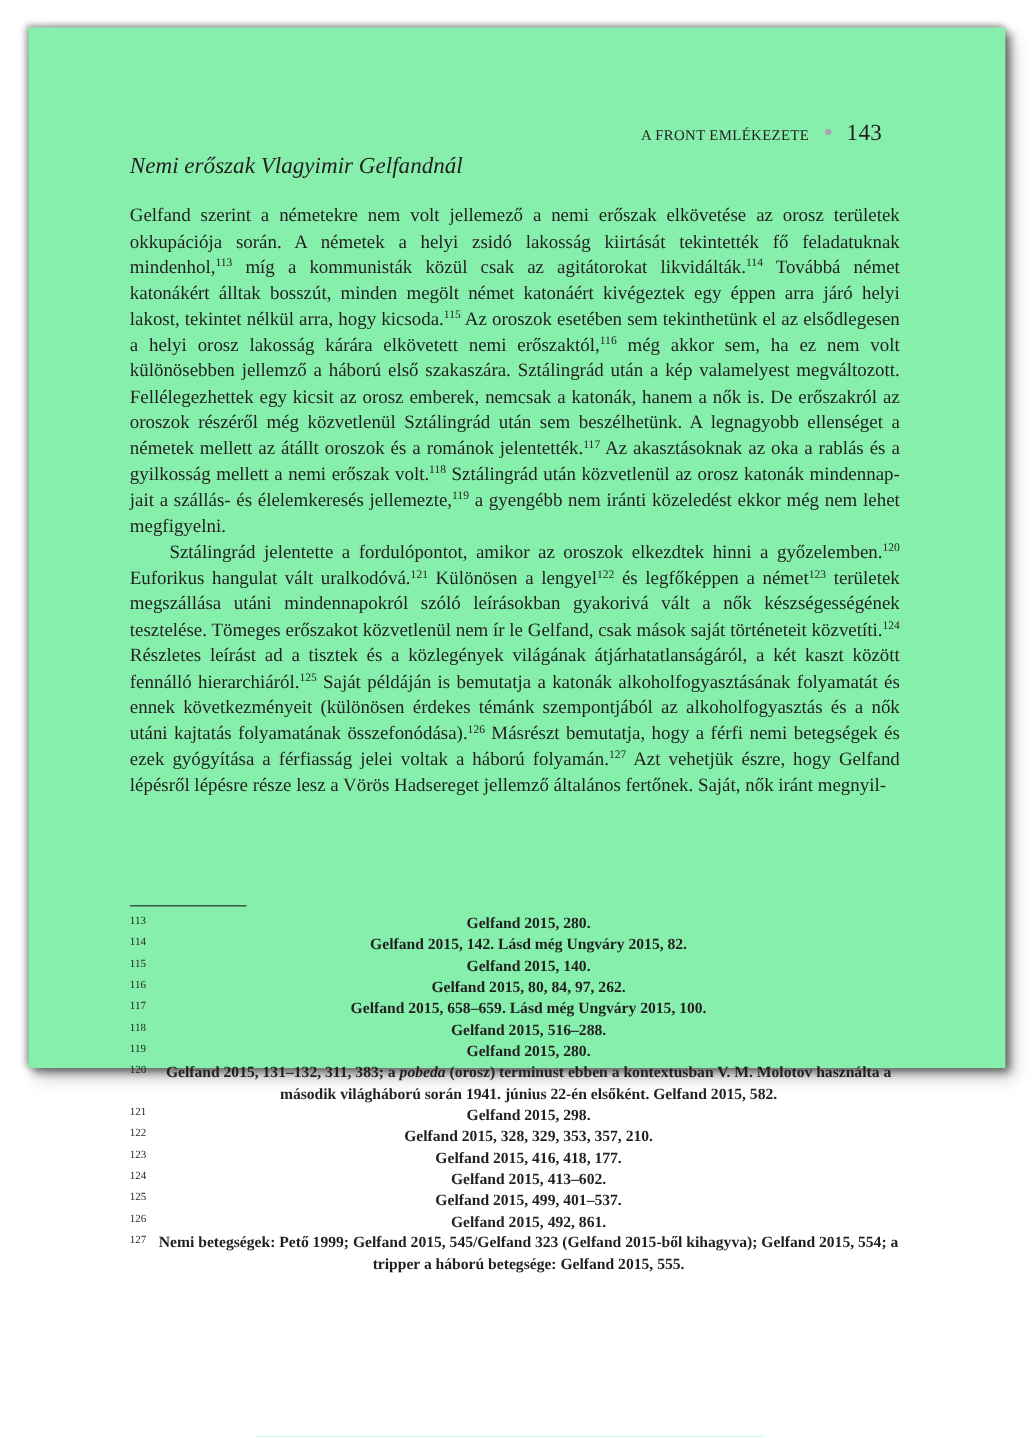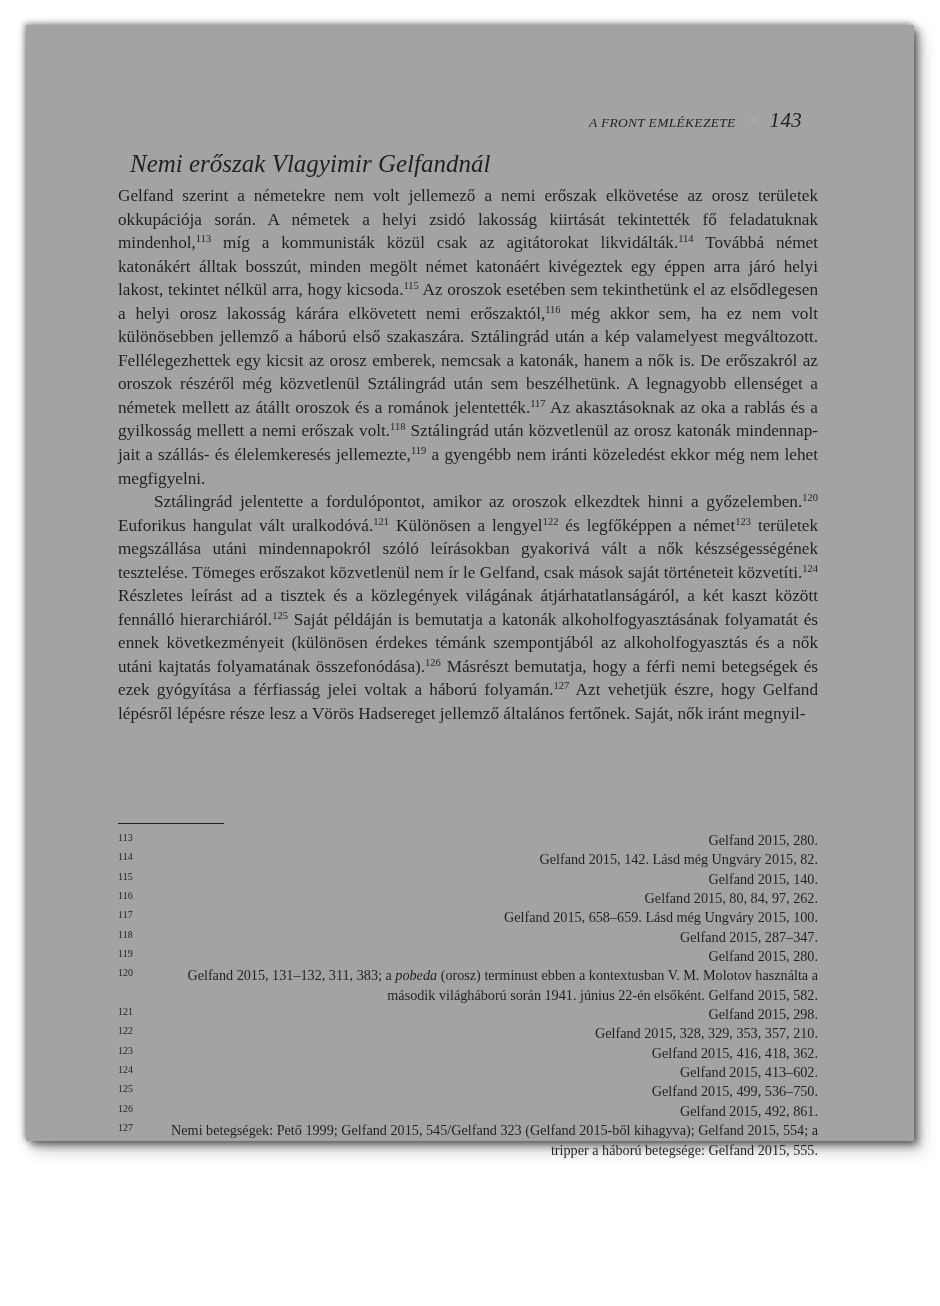--- a/index.html
+++ b/index.html
@@ -1,46 +1,45 @@
 <!DOCTYPE html>
 <html><head>
 <meta charset="utf-8">
 <style>
   html, body { margin: 0; padding: 0; }
   body {
     width: 940px; height: 1306px; background: #ffffff; position: relative; overflow: hidden;
     font-family: "Liberation Serif", "DejaVu Serif", serif; color: #231f20;
   }
   .page {
-    position: absolute; left: 26px; top: 25px; width: 888px; height: 1116px;
-    background: #a3a3a3;
+    position: absolute; left: 26px; top: 25px; width: 888px; height: 946px;
+    background: #86efac;
     box-shadow: -2px -2px 6px rgba(0,0,0,0.35), 4px 4px 8px rgba(0,0,0,0.55), 8px 10px 16px rgba(0,0,0,0.18);
-    font-style: italic;
   }
   .running-head {
     position: absolute; right: 112px; top: 83px; display: flex; align-items: baseline;
     font-size: 13px; letter-spacing: 0.3px; color: #231f20;
   }
   .running-head .title { font-variant: small-caps; text-transform: uppercase; font-size: 13.5px; }
   .running-head .dot { display: inline-block; width: 6px; height: 6px; border-radius: 50%; background: #a9a9a9; margin: 0 14px 0 14px; position: relative; top: -4px; }
   .running-head .pageno { font-size: 21px; }
   .section-title {
-    position: absolute; left: 118px; top: 138px; font-style: italic; font-size: 25px; margin: 12px; font-weight: normal;
+    position: absolute; left: 118px; top: 138px; font-style: italic; font-size: 21px; margin: 0; font-weight: normal;
   }
   .body-text {
     position: absolute; left: 118px; top: 184px; width: 700px; font-size: 17.2px; line-height: 23.55px;
   }
   .body-text p { margin: 0; text-align: justify; hyphens: manual; }
   .body-text p.indent { text-indent: 36px; }
   sup { font-size: 10.5px; line-height: 0; vertical-align: 6px; }
   .fn-rule { position: absolute; left: 118px; top: 823px; width: 106px; height: 0; border-top: 1px solid #231f20; }
   .footnotes { position: absolute; left: 118px; top: 831px; width: 700px; font-size: 14.2px; line-height: 19.35px; }
   .fn { display: flex; }
   .fn .num { width: 25px; flex: none; font-size: 10px; position: relative; top: -3px; }
-  .fn .txt { flex: 1; text-align: right; }
+  .fn .txt { flex: 1; text-align: center; font-weight: bold; }
 </style>
 </head>
 <body>
 
 <div class="page">
   <div class="running-head">
     <span class="title">A front emlékezete</span>
     <span class="dot"></span>
     <span class="pageno">143</span>
   </div>
@@ -71,49 +70,49 @@
     <div class="fn">
       <span class="num">116</span>
       <span class="txt"><span>Gelfand 2015, 80, 84, 97, 262.</span></span>
     </div>
     <div class="fn">
       <span class="num">117</span>
       <span class="txt"><span>Gelfand 2015, 658–659. Lásd még Ungváry 2015, 100.</span></span>
     </div>
     <div class="fn">
       <span class="num">118</span>
-      <span class="txt"><span>Gelfand 2015, 287–347.</span></span>
+      <span class="txt"><span>Gelfand 2015, 516–288.</span></span>
     </div>
     <div class="fn">
       <span class="num">119</span>
       <span class="txt"><span>Gelfand 2015, 280.</span></span>
     </div>
     <div class="fn">
       <span class="num">120</span>
       <span class="txt"><span>Gelfand 2015, 131–132, 311, 383; a </span><em>pobeda</em><span> (orosz) terminust ebben a kontextusban V. M. Molotov használta a második világháború során 1941. június 22-én elsőként. Gelfand 2015, 582.</span></span>
     </div>
     <div class="fn">
       <span class="num">121</span>
       <span class="txt"><span>Gelfand 2015, 298.</span></span>
     </div>
     <div class="fn">
       <span class="num">122</span>
       <span class="txt"><span>Gelfand 2015, 328, 329, 353, 357, 210.</span></span>
     </div>
     <div class="fn">
       <span class="num">123</span>
-      <span class="txt"><span>Gelfand 2015, 416, 418, 362.</span></span>
+      <span class="txt"><span>Gelfand 2015, 416, 418, 177.</span></span>
     </div>
     <div class="fn">
       <span class="num">124</span>
       <span class="txt"><span>Gelfand 2015, 413–602.</span></span>
     </div>
     <div class="fn">
       <span class="num">125</span>
-      <span class="txt"><span>Gelfand 2015, 499, 536–750.</span></span>
+      <span class="txt"><span>Gelfand 2015, 499, 401–537.</span></span>
     </div>
     <div class="fn">
       <span class="num">126</span>
       <span class="txt"><span>Gelfand 2015, 492, 861.</span></span>
     </div>
     <div class="fn">
       <span class="num">127</span>
       <span class="txt"><span>Nemi betegségek: Pető 1999; Gelfand 2015, 545/Gelfand 323 (Gelfand 2015-ből kihagyva); Gelfand 2015, 554; a tripper a háború betegsége: Gelfand 2015, 555.</span></span>
     </div>
   </div>

